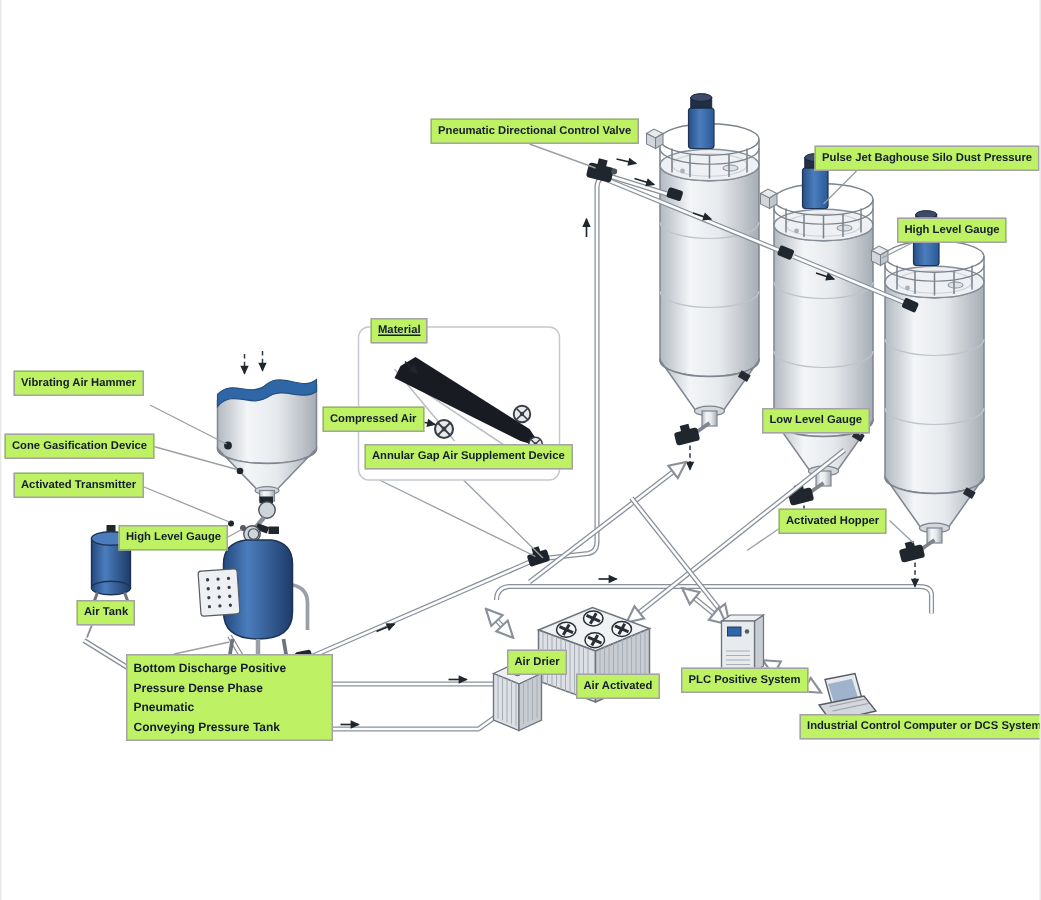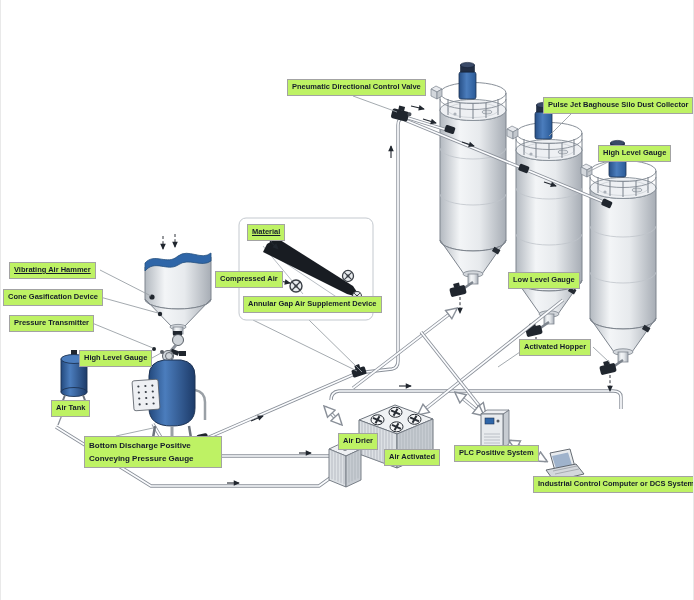--- a/index.html
+++ b/index.html
@@ -296,34 +296,35 @@
     <path class="ld" d="M91,323 L152,348"></path>
     <path class="ld" d="M151,358 L160,353"></path>
     <path class="ld" d="M578,282 L572,290"></path>
     <path class="ld" d="M592,347 L608,362"></path>
     <path class="ld" d="M519,352 L497,367"></path>
     <path class="ld" d="M115,436 L152,428"></path>
   </g>
 </svg>
 
 <div class="lbl" style="left:286px;top:79px;">Pneumatic Directional Control Valve</div>
-<div class="lbl" style="left:542px;top:97px;">Pulse Jet Baghouse Silo Dust Collector</div>
+<div class="lbl" style="left:542px;top:97px;">Pulse Jet Baghouse Silo Dust Pressure</div>
 <div class="lbl" style="left:597px;top:145px;">High Level Gauge</div>
-<div class="lbl" style="left:8px;top:262px;text-decoration:underline;">Vibrating Air Hammer</div>
+<div class="lbl" style="left:8px;top:247px;">Vibrating Air Hammer</div>
 <div class="lbl" style="left:2px;top:289px;">Cone Gasification Device</div>
-<div class="lbl" style="left:8px;top:315px;">Pressure Transmitter</div>
+<div class="lbl" style="left:8px;top:315px;">Activated Transmitter</div>
 <div class="lbl" style="left:78px;top:350px;">High Level Gauge</div>
 <div class="lbl" style="left:50px;top:400px;">Air Tank</div>
-<div class="lbl" style="left:246px;top:224px;text-decoration:underline;">Material</div>
+<div class="lbl" style="left:246px;top:212px;text-decoration:underline;">Material</div>
 <div class="lbl" style="left:214px;top:271px;">Compressed Air</div>
 <div class="lbl" style="left:242px;top:296px;">Annular Gap Air Supplement Device</div>
 <div class="lbl" style="left:507px;top:272px;">Low Level Gauge</div>
 <div class="lbl" style="left:518px;top:339px;">Activated Hopper</div>
 <div class="lbl multi" style="left:83px;top:436px;">
   <div>Bottom Discharge Positive</div>
-  <div>Conveying Pressure Gauge</div>
+  <div>Pressure Dense Phase Pneumatic</div>
+  <div>Conveying Pressure Tank</div>
 </div>
 <div class="lbl" style="left:337px;top:433px;z-index:1;">Air Drier</div>
 <div class="lbl" style="left:383px;top:449px;">Air Activated</div>
 <div class="lbl" style="left:453px;top:445px;">PLC Positive System</div>
 <div class="lbl" style="left:532px;top:476px;text-align:right;">Industrial Control Computer or DCS System</div>
 
 </div>
 
 </body></html>

